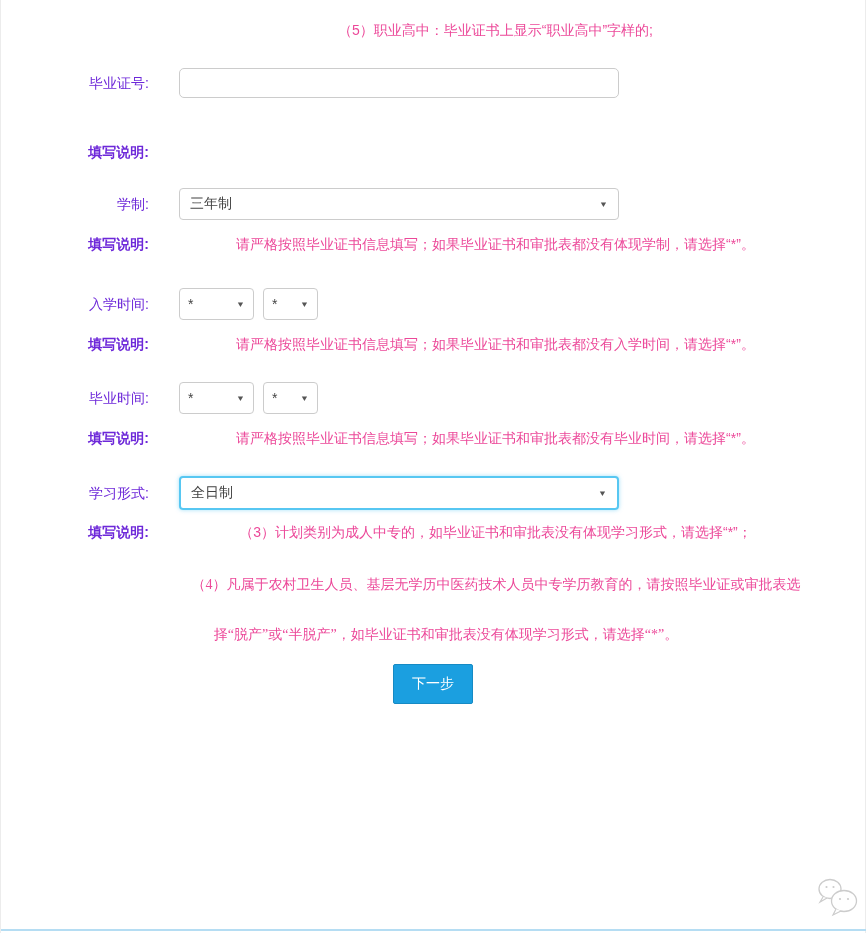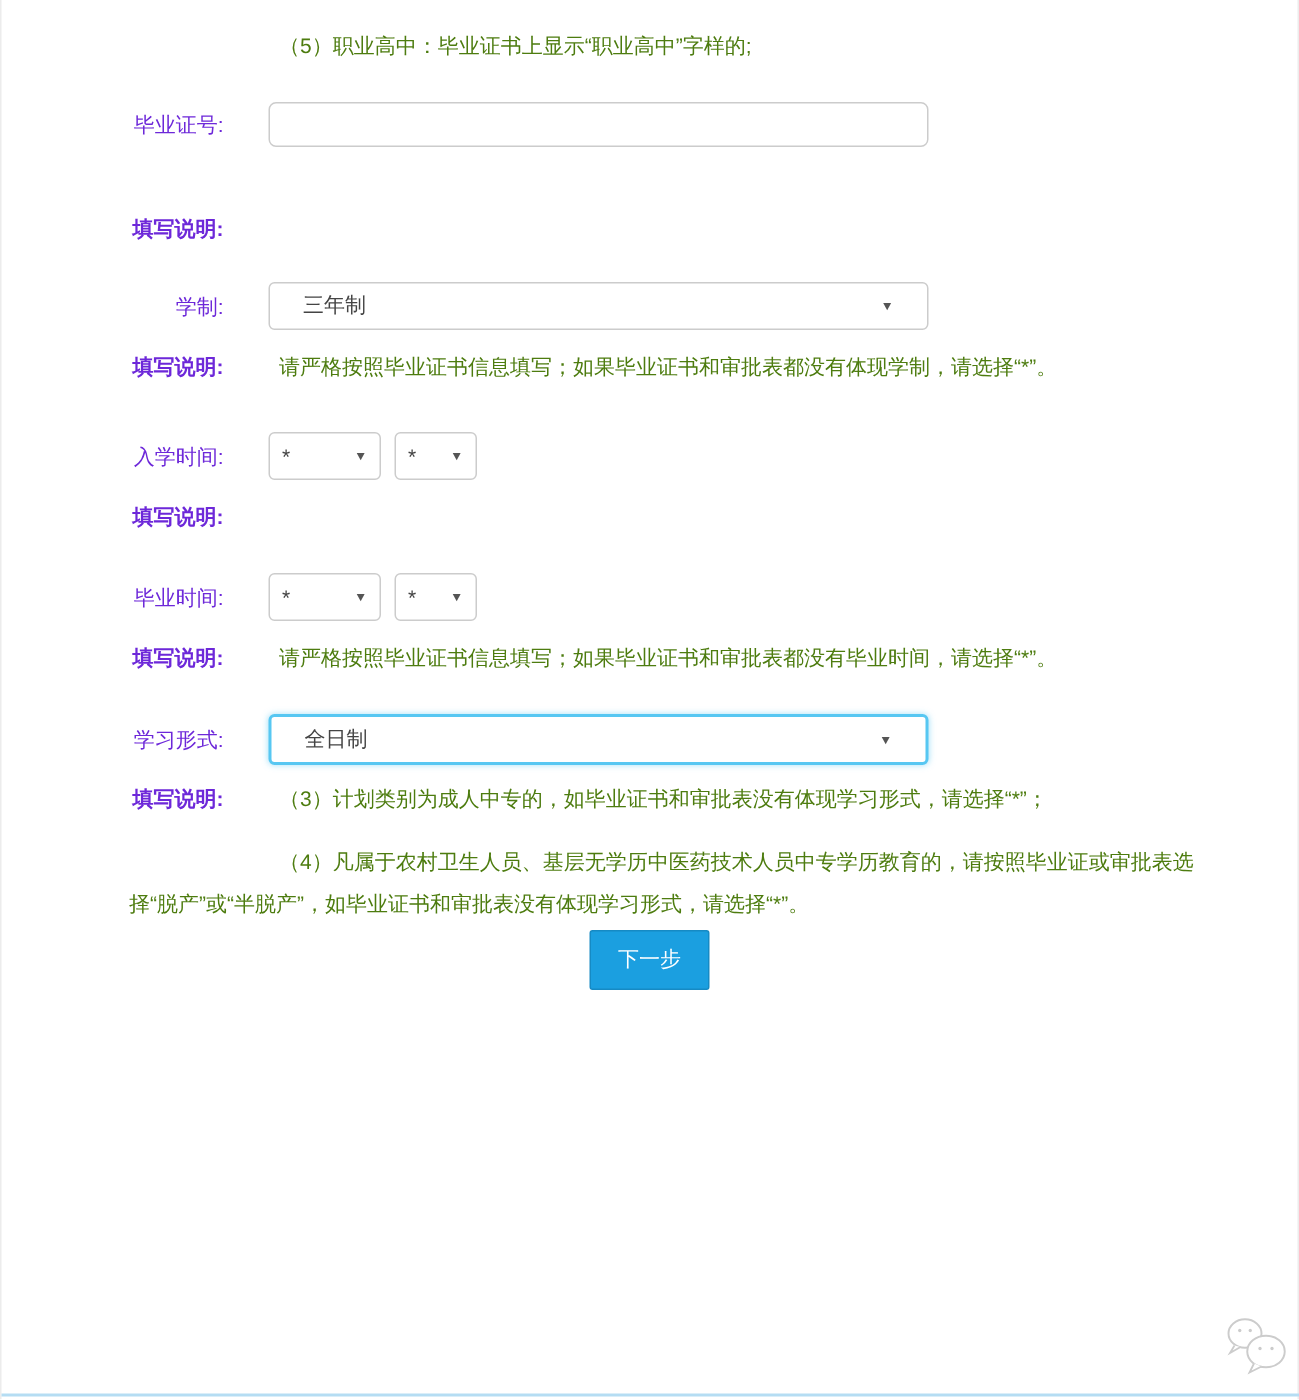--- a/index.html
+++ b/index.html
@@ -20,21 +20,21 @@
   }
   .bottom-line {
     position: absolute; left: 0; bottom: 2px;
     width: 866px; height: 2px;
     background: #b5ddf3;
   }
   .top-note {
     margin: 4px 0 0 100px;
     font-size: 14px; line-height: 20px;
   }
-  .blue { color: #4d7c0f; }
+  .blue { color: #ec4899; text-align: center; }
   .red  { color: #e8483f; }
   .row { display: flex; align-items: flex-start; }
   .row.field { align-items: center; }
   .label {
     flex: none; width: 63px;
     text-align: right;
     color: #6d28d9; font-size: 14px; line-height: 20px;
     font-weight: bold;
   }
   .row.field .label { font-weight: normal; }
@@ -50,21 +50,21 @@
   .text-input {
     width: 440px; height: 30px;
     border: 1px solid #ccc; border-radius: 5px;
     font-family: inherit; font-size: 14px; color: #444;
     padding: 0 10px; outline: none; background: #fff;
   }
   .select {
     height: 32px; background: #fff;
     border: 1px solid #ccc; border-radius: 4px;
     display: inline-flex; align-items: center; justify-content: space-between;
-    padding: 0 22px; font-size: 14px; color: #444;
+    padding: 0 10px; font-size: 14px; color: #444;
     cursor: default;
   }
   .select.wide { width: 440px; }
   .select.small-1 { width: 75px; padding: 0 8px; }
   .select.small-2 { width: 55px; padding: 0 8px; margin-left: 9px; }
   .select.focused {
     border: 2px solid #57c7f2;
     box-shadow: 0 0 4px rgba(87,199,242,.55);
     height: 34px;
     text-align: center;
@@ -74,23 +74,24 @@
   .r-instr  { margin-top: 44px; }
   .r-sl     { margin-top: 26px; }
   .r-note   { margin-top: 14px; }
   .r-et     { margin-top: 34px; }
   .r-gt     { margin-top: 28px; }
   .r-sf     { margin-top: 28px; }
   .r-sfn    { margin-top: 12px; }
   .note4 {
     width: 720px;
     text-indent: 100px;
-    font-size: 14px; line-height: 28px;
+    font-size: 14px; line-height: 50px;
     margin-top: 18px;
     white-space: normal;
+    font-family: Liberation Serif, serif;
   }
   .btn-wrap { margin-top: 4px; text-align: center; padding-right: 25px; }
   .next-btn {
     display: inline-block;
     background: #1b9fe0;
     border: 1px solid #168ac4;
     border-radius: 2px;
     color: #fff; font-size: 14px;
     font-family: inherit;
     padding: 10px 18px;
@@ -143,20 +144,23 @@
         <span>*</span>
         <span class="caret">▼</span>
       </div><div class="select small-2">
         <span>*</span>
         <span class="caret">▼</span>
       </div>
     </div>
   </div>
   <div class="row r-note">
     <div class="label">填写说明:</div>
+    <div class="content pad">
+      <p class="line blue">请严格按照毕业证书信息填写；如果毕业证书和审批表都没有入学时间，请选择“*”。</p>
+    </div>
   </div>
 
   <div class="row field r-gt">
     <div class="label plain">毕业时间:</div>
     <div class="content">
       <div class="select small-1">
         <span>*</span>
         <span class="caret">▼</span>
       </div><div class="select small-2">
         <span>*</span>

